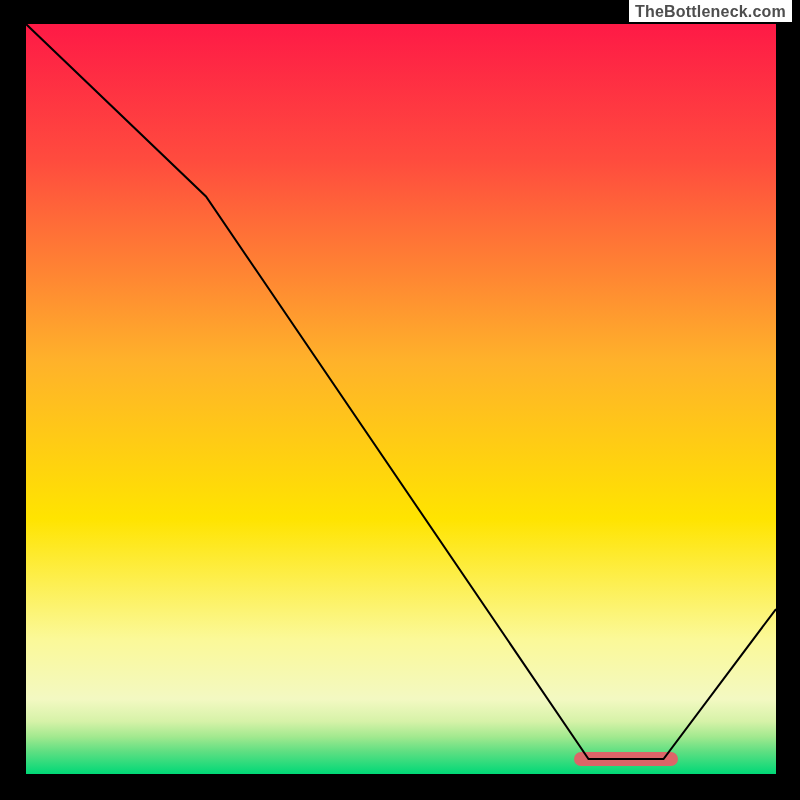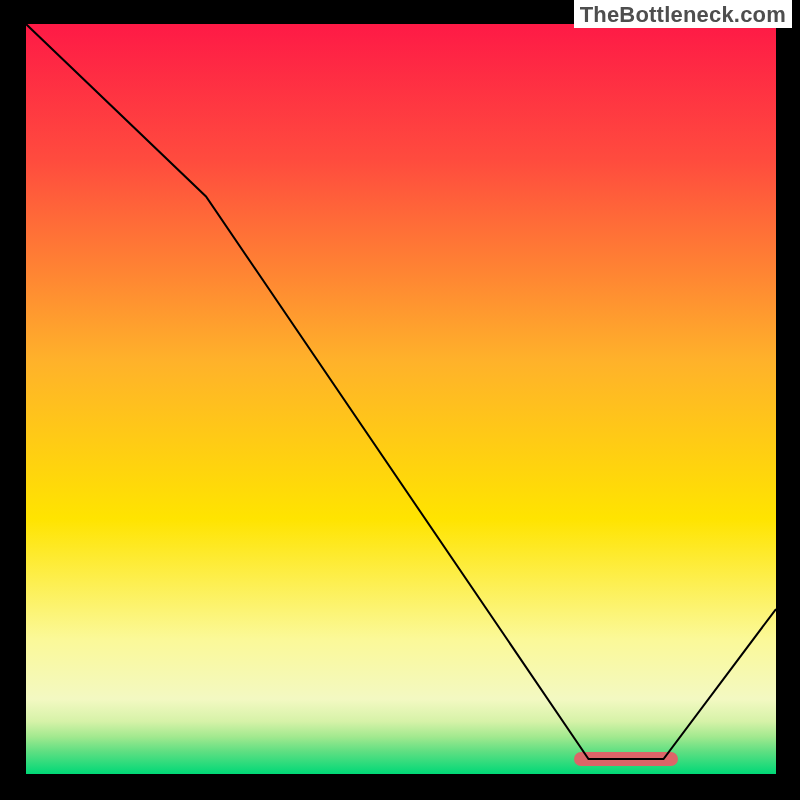--- a/index.html
+++ b/index.html
@@ -9,21 +9,21 @@
     width: 800px;
     height: 800px;
     background: #000;
   }
   .attribution {
     position: absolute;
     top: 0;
     right: 8px;
     padding: 4px 6px 2px 6px;
     font-family: Arial, Helvetica, sans-serif;
-    font-size: 22px;
+    font-size: 16px;
     font-weight: 600;
     color: #4e4e4e;
     letter-spacing: 0.2px;
     background: #fff;
     line-height: 1;
   }
   .plot {
     position: absolute;
     left: 26px;
     top: 24px;

